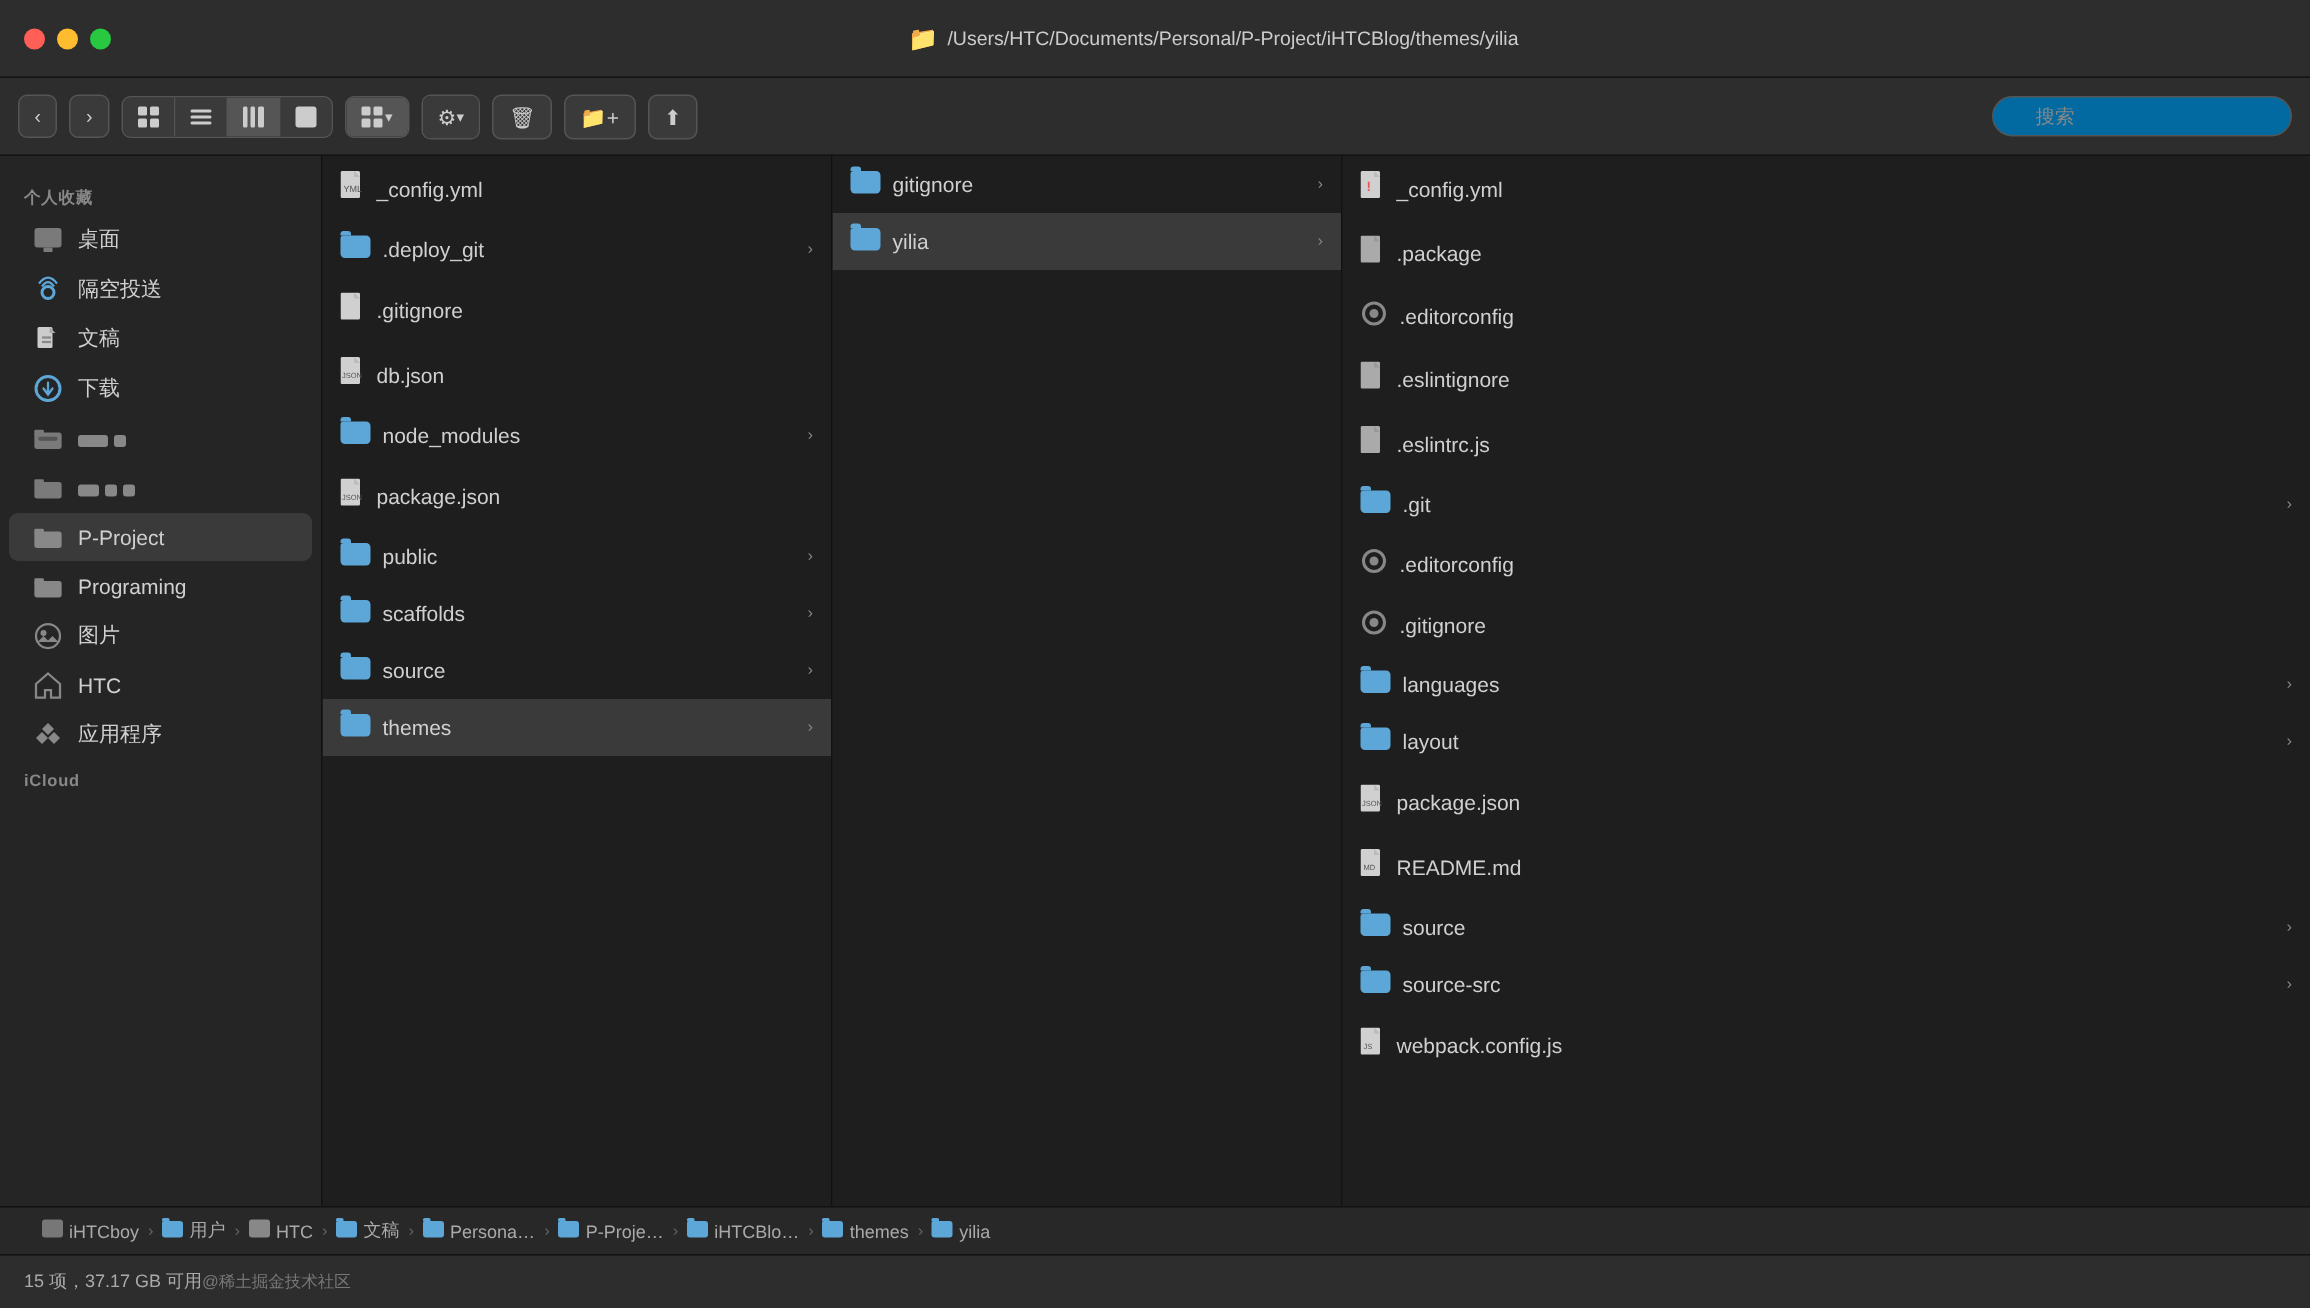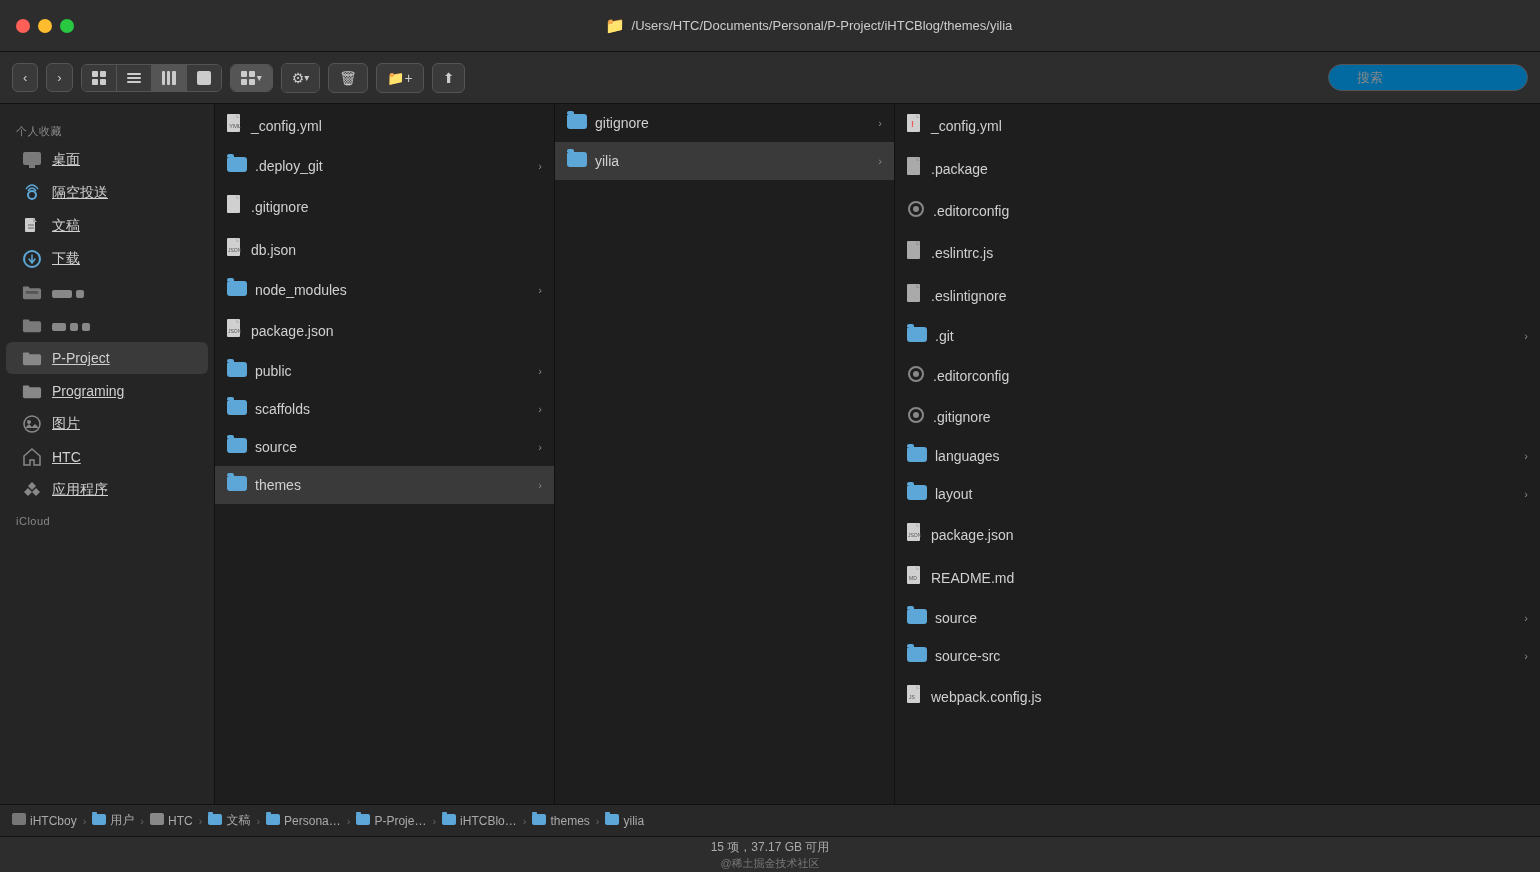--- a/index.html
+++ b/index.html
@@ -140,34 +140,33 @@
       background: #252525;
       border-right: 1px solid #111;
       padding: 12px 0;
       overflow-y: auto;
       flex-shrink: 0;
     }
     .sidebar-section-label {
       font-size: 11px;
       color: #888;
       padding: 8px 16px 4px;
-      font-weight: 400;
+      font-weight: 700;
       letter-spacing: 0.5px;
     }
     .sidebar-item {
       display: flex;
       align-items: center;
       gap: 10px;
       padding: 6px 16px;
       cursor: pointer;
       border-radius: 6px;
       margin: 1px 6px;
       font-size: 14px;
       color: #d0d0d0;
-      text-decoration: underline;
     }
     .sidebar-item.active { background: #3a3a3a; }
     .sidebar-icon {
       width: 20px;
       height: 20px;
       display: flex;
       align-items: center;
       justify-content: center;
       font-size: 16px;
       flex-shrink: 0;
@@ -231,36 +230,35 @@
       border-radius: 2px 2px 0 0;
     }
 
     
     .status-bar {
       height: 36px;
       background: #2d2d2d;
       border-top: 1px solid #111;
       display: flex;
       align-items: center;
-      justify-content: center;
+      justify-content: flex-start;
       padding: 0 16px;
       font-size: 12px;
       color: #aaa;
       flex-shrink: 0;
-      flex-direction: column;
     }
 
     
     .breadcrumb-bar {
       height: 32px;
       background: #282828;
       border-top: 1px solid #111;
       display: flex;
       align-items: center;
-      padding: 0 12px;
+      padding: 0 28px;
       gap: 6px;
       font-size: 12px;
       color: #aaa;
       flex-shrink: 0;
       overflow: hidden;
     }
     .breadcrumb-item {
       display: flex;
       align-items: center;
       gap: 4px;
@@ -709,31 +707,31 @@
         <span class="file-name">.editorconfig</span>
       </div>
 
       <div class="file-item">
         <span>
           <svg width="16" height="20" viewBox="0 0 16 20">
               <rect x="0" y="0" width="13" height="18" rx="1" fill="#aaa"></rect>
               <path d="M9 0 L13 4 L9 4 Z" fill="#999"></path>
             </svg>
         </span>
-        <span class="file-name">.eslintrc.js</span>
+        <span class="file-name">.eslintignore</span>
       </div>
 
       <div class="file-item">
         <span>
           <svg width="16" height="20" viewBox="0 0 16 20">
               <rect x="0" y="0" width="13" height="18" rx="1" fill="#aaa"></rect>
               <path d="M9 0 L13 4 L9 4 Z" fill="#999"></path>
             </svg>
         </span>
-        <span class="file-name">.eslintignore</span>
+        <span class="file-name">.eslintrc.js</span>
       </div>
 
       <div class="file-item">
         <span>
           <div class="fi-folder"></div>
         </span>
         <span class="file-name">.git</span>
         <span class="chevron-icon">›</span>
       </div>
 

